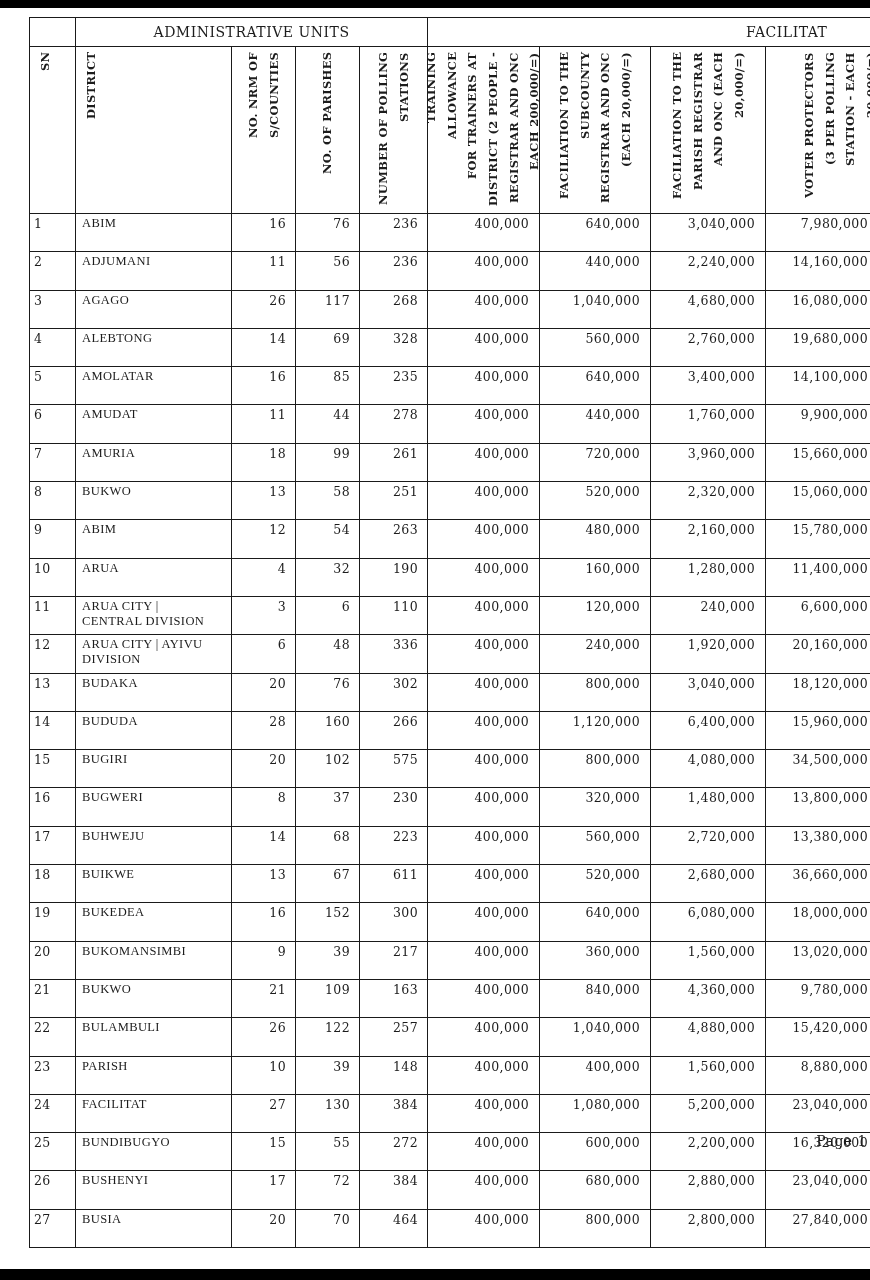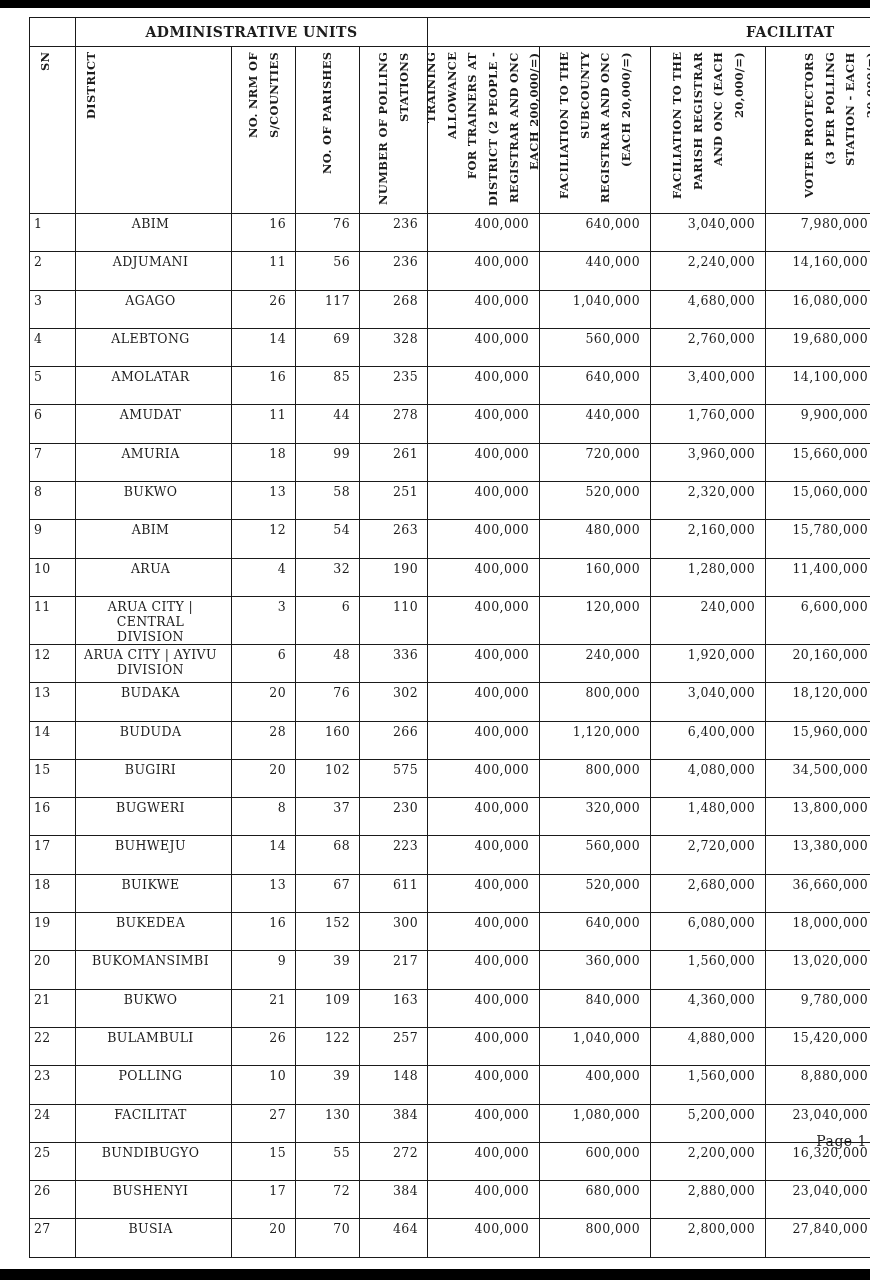--- a/index.html
+++ b/index.html
@@ -31,21 +31,21 @@
     border-collapse: collapse; table-layout: fixed;
     width: 886px; background: #ffffff;
   }
   .doc-table th, .doc-table td {
     border: 1.5px solid #1a1a1a;
     padding: 0;
   }
   
   tr.group-row th {
     height: 28px;
-    font-size: 14px; font-weight: bold; letter-spacing: .5px;
+    font-size: 14px; font-weight: normal; letter-spacing: .5px;
     vertical-align: middle;
   }
   th.gh-admin { text-align: center; }
   th.gh-fac   { text-align: left; padding-left: 318px; white-space: nowrap; overflow: visible; }
   
   tr.colhead-row th { height: 166px; vertical-align: top; }
   .rot-wrap {
     display: flex; justify-content: center; align-items: flex-start;
     padding-top: 5px; height: 160px;
   }
@@ -64,21 +64,21 @@
   
   .doc-table tbody td {
     height: 35.3px;
     vertical-align: top;
     font-size: 12.5px;
     padding-top: 2px;
     letter-spacing: .4px;
     line-height: 1.2;
   }
   td.c-sn       { text-align: left;  padding-left: 4px; }
-  td.c-district { text-align: center;  padding-left: 6px; padding-right: 12px; }
+  td.c-district { text-align: left;  padding-left: 6px; padding-right: 12px; font-family: Liberation Serif, serif; }
   td.c-num      { text-align: right; padding-right: 9px; }
   td.c-money    { text-align: right; padding-right: 10px; }
   td.c-last     { padding-right: 47px; }
 </style>
 </head>
 <body>
 
 <div class="top-bar"></div>
 
 <table class="doc-table">
@@ -400,21 +400,21 @@
         <td class="c-num">26</td>
         <td class="c-num">122</td>
         <td class="c-num">257</td>
         <td class="c-money">400,000</td>
         <td class="c-money">1,040,000</td>
         <td class="c-money">4,880,000</td>
         <td class="c-money c-last">15,420,000</td>
       </tr>
       <tr>
         <td class="c-sn">23</td>
-        <td class="c-district">POLLING</td>
+        <td class="c-district">PARISH</td>
         <td class="c-num">10</td>
         <td class="c-num">39</td>
         <td class="c-num">148</td>
         <td class="c-money">400,000</td>
         <td class="c-money">400,000</td>
         <td class="c-money">1,560,000</td>
         <td class="c-money c-last">8,880,000</td>
       </tr>
       <tr>
         <td class="c-sn">24</td>

